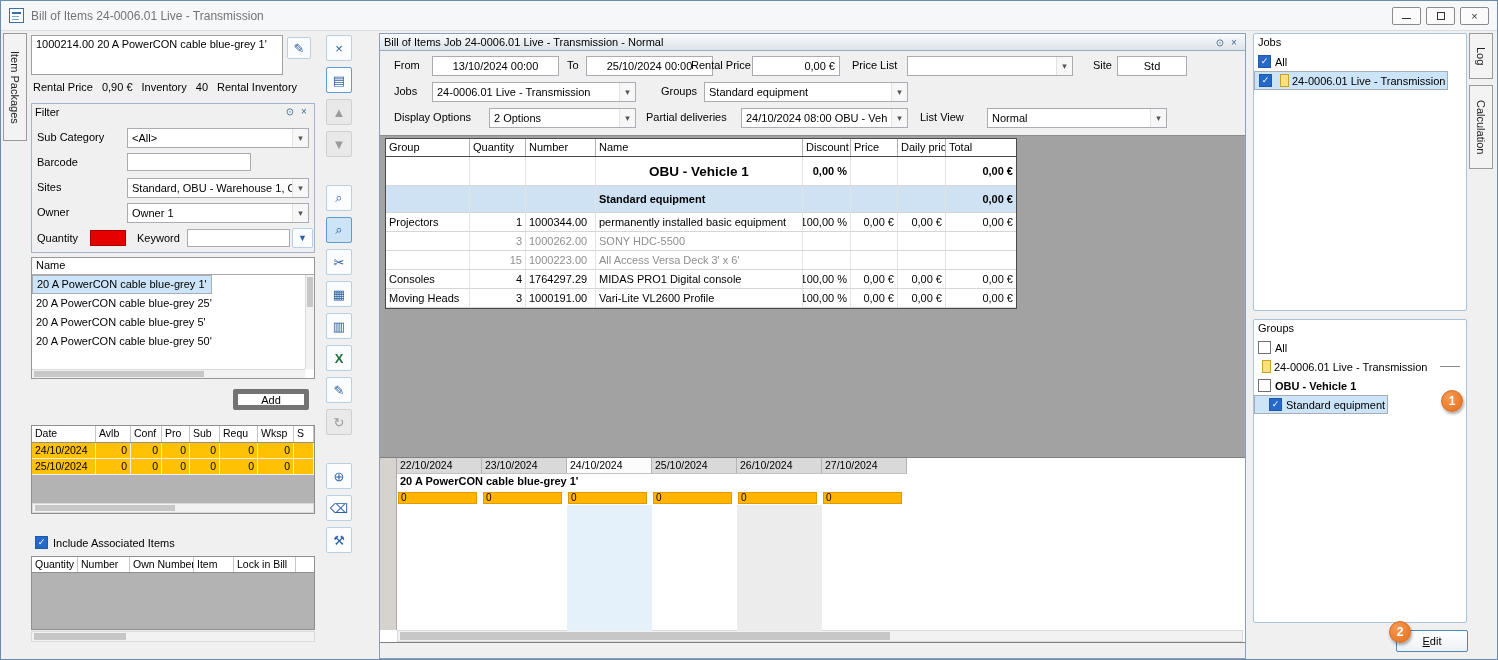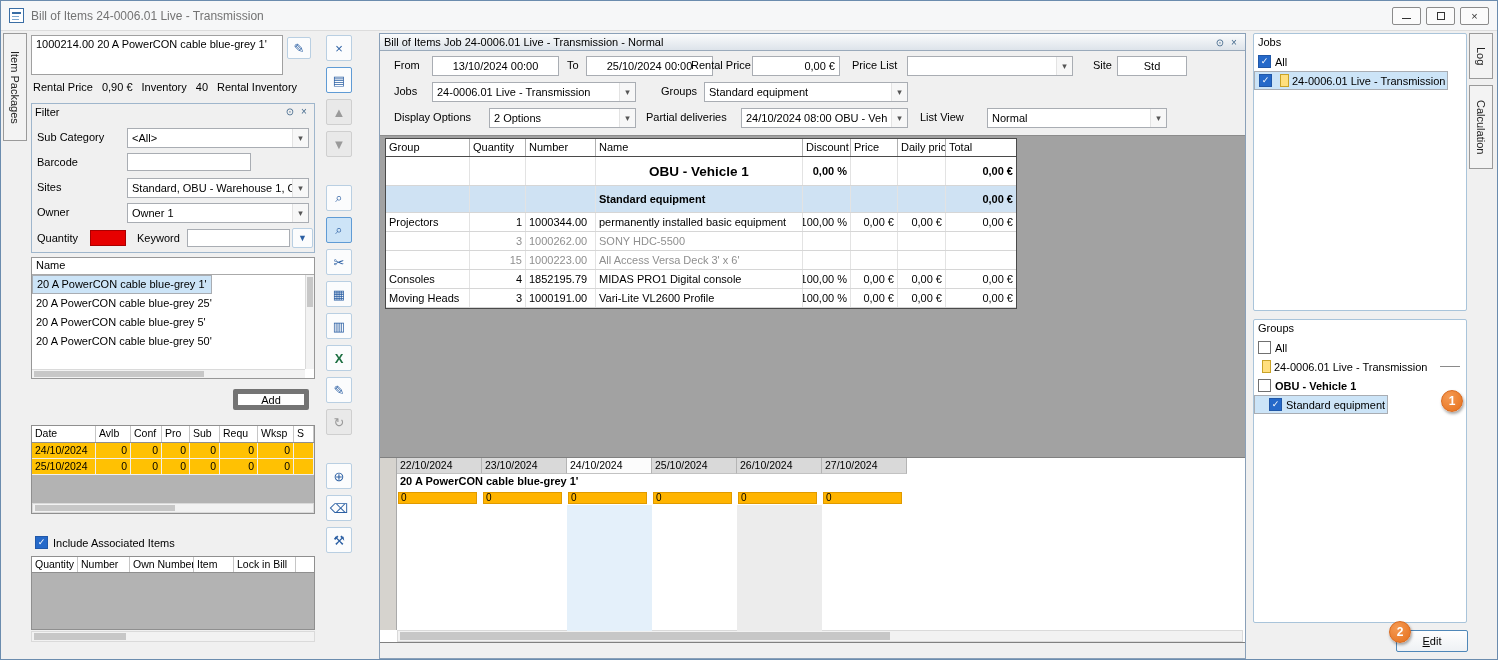--- a/index.html
+++ b/index.html
@@ -439,21 +439,21 @@
               <div class="col2" style="width: 70px;">1000223.00</div>
               <div class="col3" style="width: 207px;">All Access Versa Deck 3' x 6'</div>
               <div class="col4 ar" style="width: 48px;"></div>
               <div class="col5 ar" style="width: 47px;"></div>
               <div class="col6 ar" style="width: 48px;"></div>
               <div class="col7 ar" style="width: 70px;"></div>
             </div>
             <div class="m-row item">
               <div class="col0" style="width: 84px;">Consoles</div>
               <div class="col1 ar" style="width: 56px;">4</div>
-              <div class="col2" style="width: 70px;">1852195.79</div>
+              <div class="col2" style="width: 70px;">1764297.29</div>
               <div class="col3" style="width: 207px;">MIDAS PRO1 Digital console</div>
               <div class="col4 ar" style="width: 48px;">100,00 %</div>
               <div class="col5 ar" style="width: 47px;">0,00 €</div>
               <div class="col6 ar" style="width: 48px;">0,00 €</div>
               <div class="col7 ar" style="width: 70px;">0,00 €</div>
             </div>
             <div class="m-row item">
               <div class="col0" style="width: 84px;">Moving Heads</div>
               <div class="col1 ar" style="width: 56px;">3</div>
               <div class="col2" style="width: 70px;">1000191.00</div>

